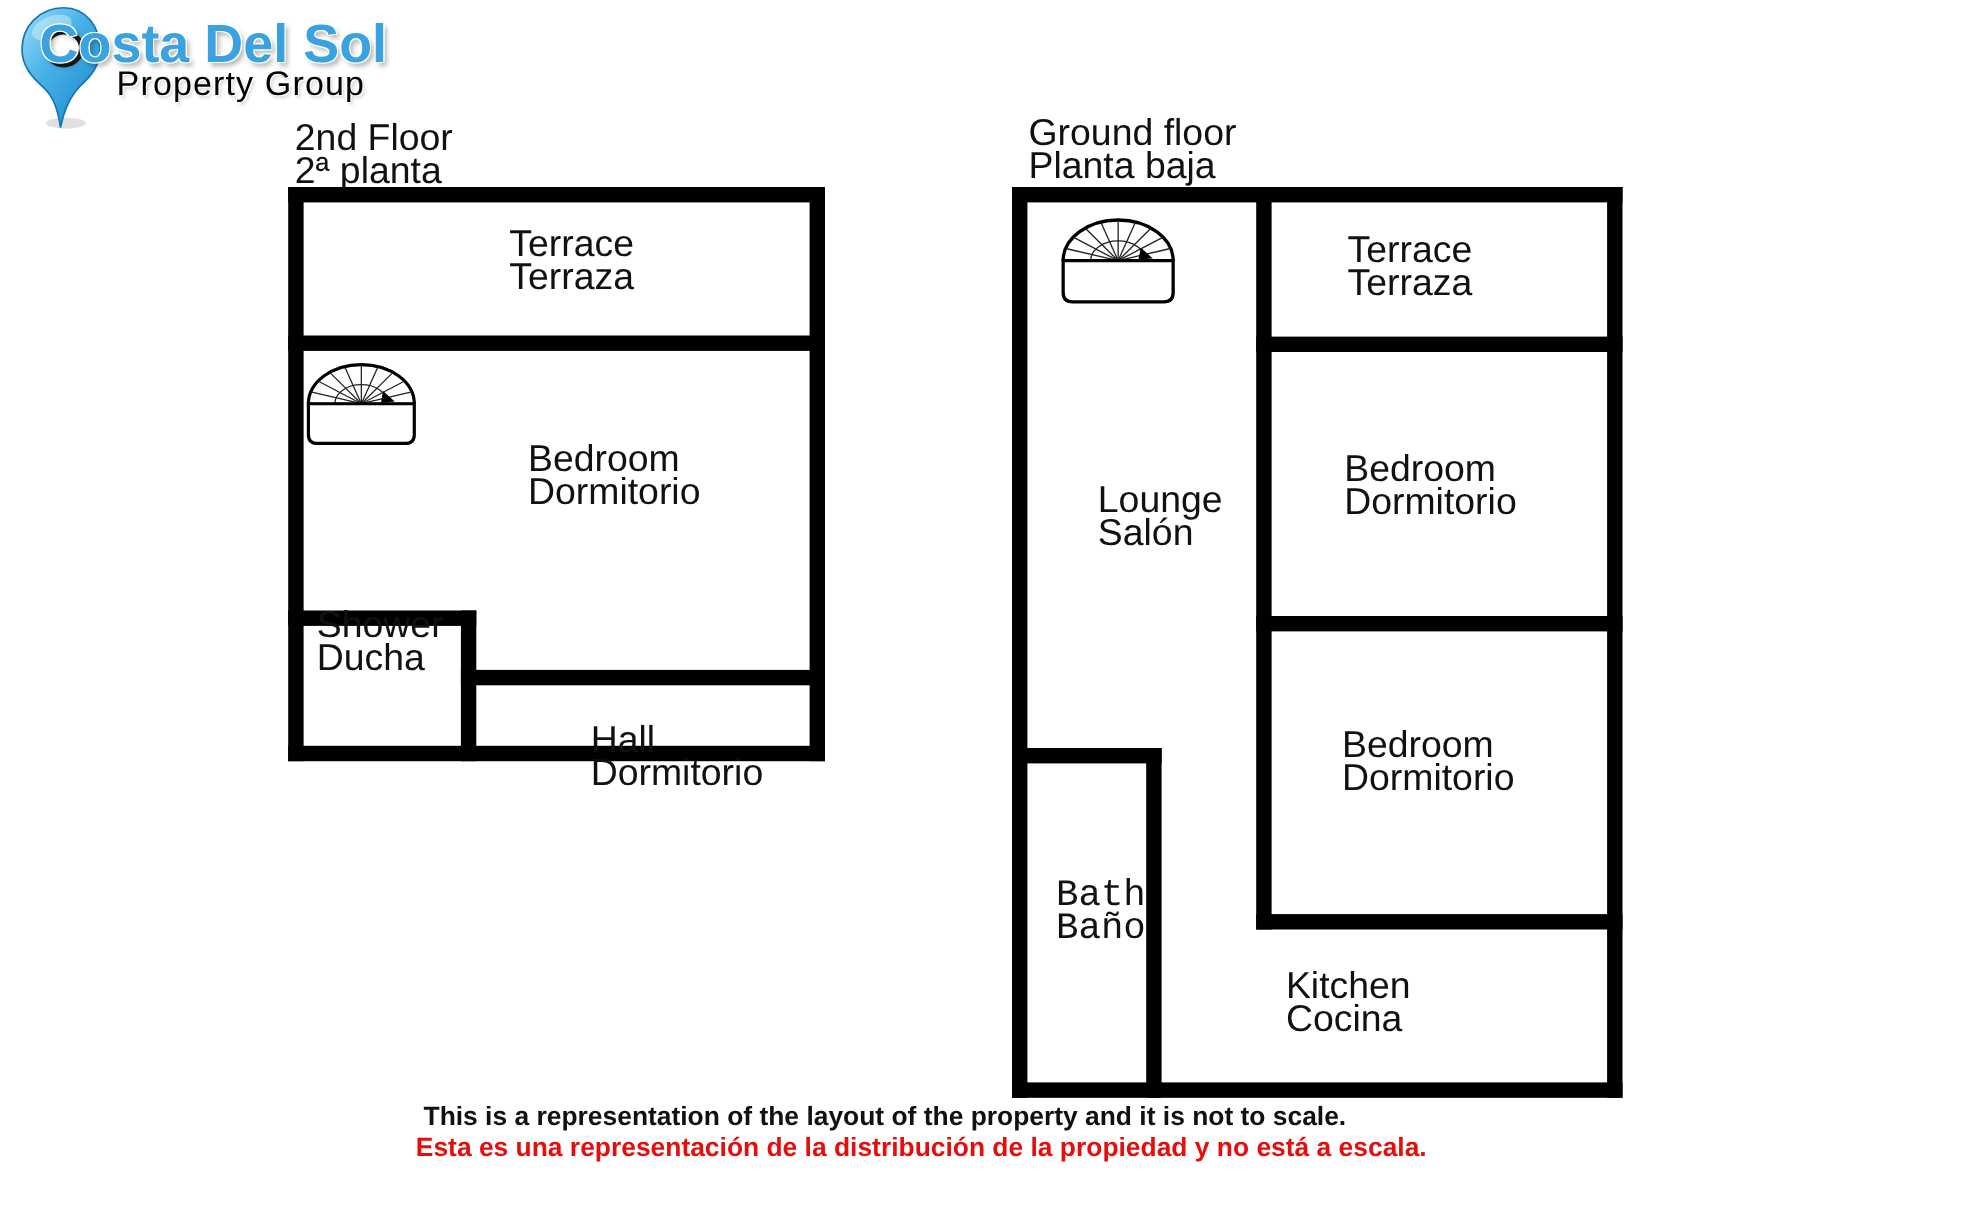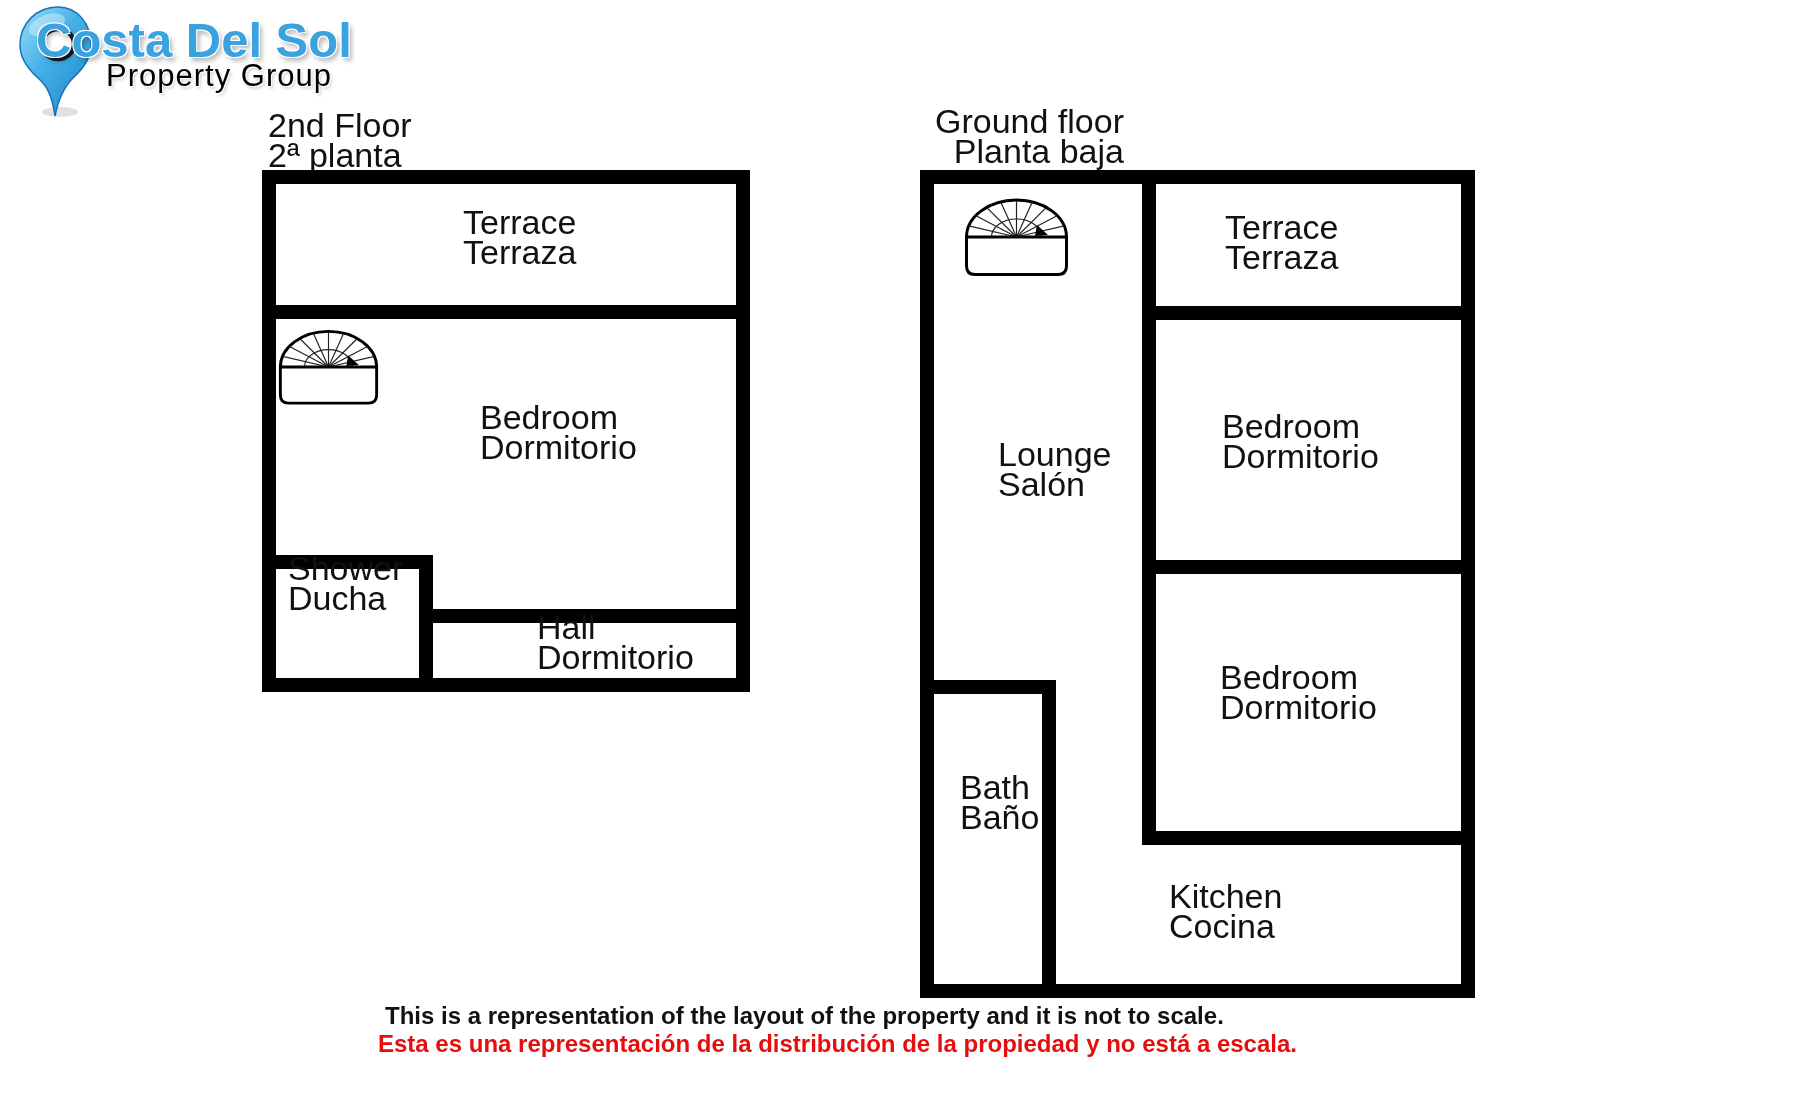--- a/index.html
+++ b/index.html
@@ -92,26 +92,26 @@
     <span>Terraza</span>
   </div>
   <div class="room-label" style="left:480px;top:402px;">
     <span>Bedroom</span>
     <span>Dormitorio</span>
   </div>
   <div class="room-label" style="left:288px;top:553px;">
     <span>Shower</span>
     <span>Ducha</span>
   </div>
-  <div class="room-label" style="left:537px;top:612px;">
+  <div class="room-label" style="left:537px;top:658px;">
     <span>Hall</span>
     <span>Dormitorio</span>
   </div>
 
-  <div class="floor-title" style="left:935px;top:106px;text-align:right;">
+  <div class="floor-title" style="left:935px;top:106px;">
     <span>Ground floor</span>
     <span>Planta baja</span>
   </div>
 
   <div class="wall" style="left:920px;top:170px;width:555px;height:14px;"></div>
   <div class="wall" style="left:920px;top:170px;width:14px;height:828px;"></div>
   <div class="wall" style="left:1461px;top:170px;width:14px;height:828px;"></div>
   <div class="wall" style="left:920px;top:984px;width:555px;height:14px;"></div>
   <div class="wall" style="left:1142px;top:170px;width:14px;height:675px;"></div>
   <div class="wall" style="left:1142px;top:306px;width:333px;height:14px;"></div>
@@ -148,21 +148,21 @@
     <span>Salón</span>
   </div>
   <div class="room-label" style="left:1222px;top:411px;">
     <span>Bedroom</span>
     <span>Dormitorio</span>
   </div>
   <div class="room-label" style="left:1220px;top:662px;">
     <span>Bedroom</span>
     <span>Dormitorio</span>
   </div>
-  <div class="room-label" style="left:960px;top:772px;">
+  <div class="room-label" style="left:960px;top:800px;font-family:Liberation Mono, monospace;">
     <span>Bath</span>
     <span>Baño</span>
   </div>
   <div class="room-label" style="left:1169px;top:881px;">
     <span>Kitchen</span>
     <span>Cocina</span>
   </div>
 
   <div class="disclaimer-line disclaimer-en" style="left:385px;top:1002px;">This is a representation of the layout of the property and it is not to scale.</div>
   <div class="disclaimer-line disclaimer-es" style="left:378px;top:1030px;">Esta es una representación de la distribución de la propiedad y no está a escala.</div>

